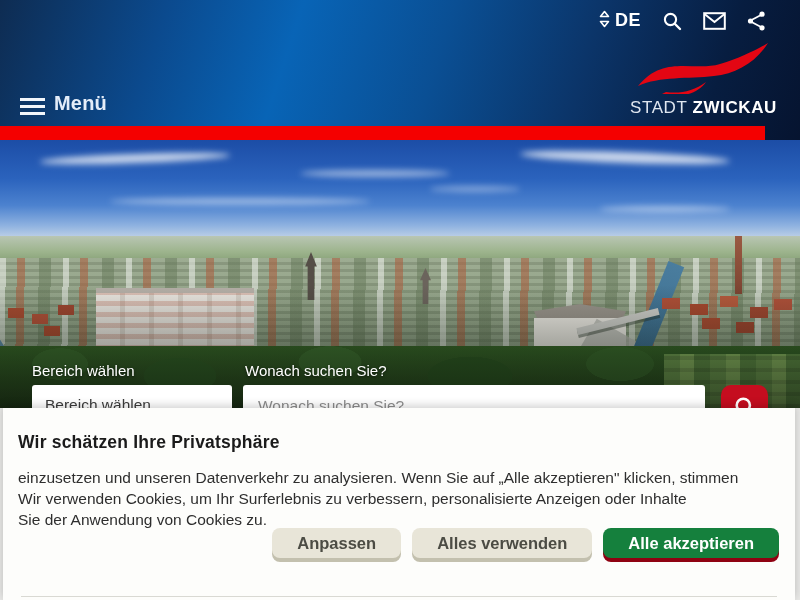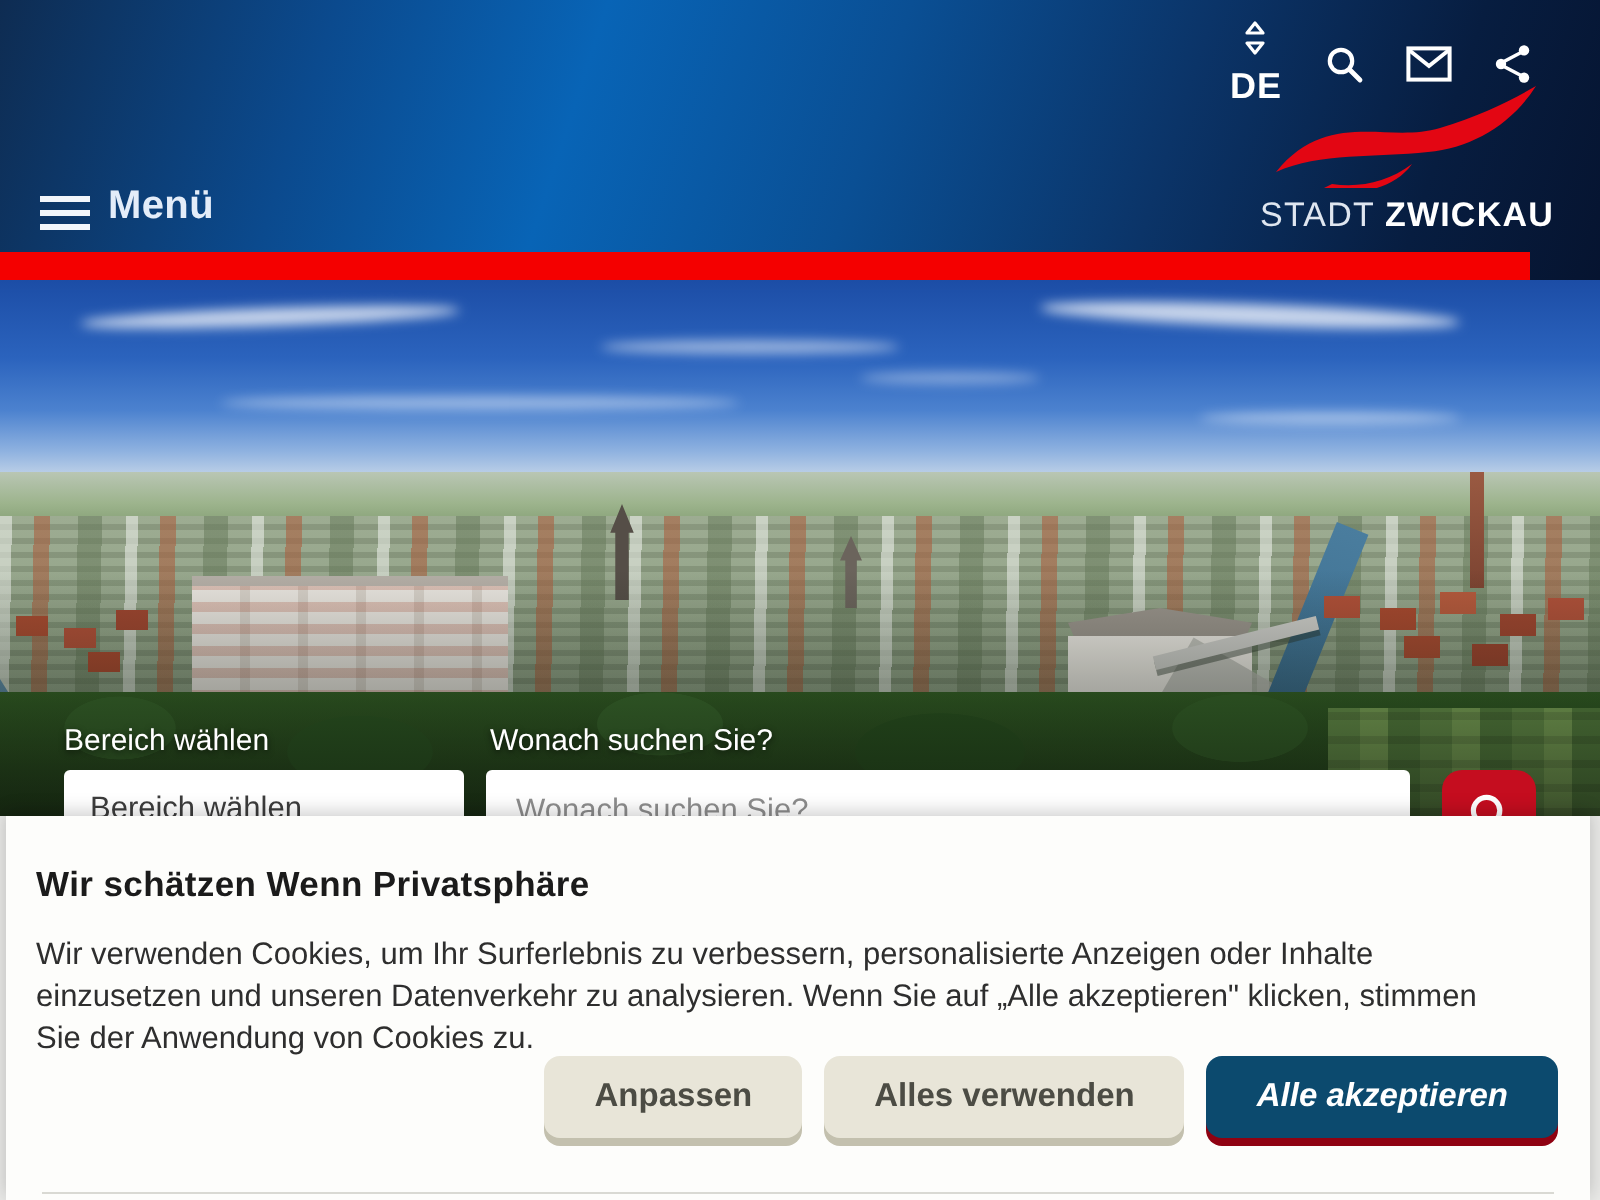--- a/index.html
+++ b/index.html
@@ -17,21 +17,21 @@
     color:#e4edf9; cursor:pointer;
   }
   .menu-btn .bars { display:flex; flex-direction:column; gap:4px; }
   .menu-btn .bars span { display:block; width:25px; height:3px; background:#f2f6fb; }
   .menu-btn .label { font-size:20px; font-weight:bold; letter-spacing:.2px; }
 
   .top-icons {
     position:absolute; top:10px; right:34px; display:flex; align-items:center; gap:21px;
     color:#fff;
   }
-  .lang { display:flex; align-items:center; gap:5px; cursor:pointer;flex-direction:column; }
+  .lang { display:flex; align-items:flex-start; gap:5px; cursor:pointer; }
   .lang .code { font-size:18px; font-weight:bold; letter-spacing:.5px; }
   .icon-btn { display:flex; align-items:center; cursor:pointer; }
 
   
   .logo { position:absolute; right:30px; top:42px; width:140px; text-align:right; }
   .logo svg { display:block; margin-left:auto; }
   .logo-text { margin-top:4px; font-size:17px; color:#ffffff; letter-spacing:.6px; white-space:nowrap; }
   .logo-text .light { font-weight:normal; color:#dfe6f0;margin-top:12px; }
   .logo-text .bold { font-weight:bold; }
 
@@ -115,24 +115,24 @@
     background:#c50d1f; border:none; border-radius:10px; display:flex;
     align-items:center; justify-content:center; cursor:pointer; }
 
   
   .cookie-banner { position:absolute; left:3px; right:5px; top:408px; bottom:0;
     background:#fdfdfb; box-shadow:0 -2px 9px rgba(0,0,0,.20); padding:24px 15px 0 15px; }
   .cookie-title { font-size:17.5px; font-weight:bold; color:#1b1b1b; letter-spacing:.2px; }
   .cookie-body { margin-top:14px; font-size:15.5px; color:#2e2e2e; line-height:21px; }
   .cookie-body span { display:block; }
   .cookie-buttons { position:absolute; right:16px; top:120px; display:flex; gap:11px; }
-  .cbtn { border:none; border-radius:8px; height:41px; padding:0 25px;
+  .cbtn { border:none; border-radius:8px; height:30px; padding:0 25px;
     font-family:"Liberation Sans", sans-serif; font-size:16.5px; font-weight:bold; cursor:pointer; }
   .cbtn.neutral { background:#e8e5d8; color:#4c4c44; box-shadow:0 4px 0 #c3c0ae; }
-  .cbtn.accent  { background:#0c4a6e; color:#ffffff; box-shadow:0 4px 0 #8f0212;font-style:italic; }
+  .cbtn.accent  { background:#15803d; color:#ffffff; box-shadow:0 4px 0 #8f0212; }
   .banner-divider { position:absolute; left:18px; right:18px; bottom:3px; height:1px; background:#d9d9d3; }
 
   svg { display:block; }
 </style>
 </head>
 <body>
 
 <div class="header">
   <div class="top-icons">
     <div class="lang">
@@ -236,24 +236,24 @@
     <span>
       <svg width="22" height="22" viewBox="0 0 22 22">
         <circle cx="9.3" cy="9.3" r="6.6" fill="none" stroke="#fff" stroke-width="2.6"></circle>
         <line x1="14.2" y1="14.2" x2="20" y2="20" stroke="#fff" stroke-width="3" stroke-linecap="round"></line>
       </svg>
     </span>
   </button>
 </div>
 
 <div class="cookie-banner">
-  <div class="cookie-title">Wir schätzen Wenn Privatsphäre</div>
+  <div class="cookie-title">Wir schätzen Ihre Privatsphäre</div>
   <div class="cookie-body">
+    <span>einzusetzen und unseren Datenverkehr zu analysieren. Wenn Sie auf „Alle akzeptieren" klicken, stimmen</span>
     <span>Wir verwenden Cookies, um Ihr Surferlebnis zu verbessern, personalisierte Anzeigen oder Inhalte</span>
-    <span>einzusetzen und unseren Datenverkehr zu analysieren. Wenn Sie auf „Alle akzeptieren" klicken, stimmen</span>
     <span>Sie der Anwendung von Cookies zu.</span>
   </div>
   <div class="cookie-buttons">
     <button class="cbtn neutral">Anpassen</button>
     <button class="cbtn neutral">Alles verwenden</button>
     <button class="cbtn accent">Alle akzeptieren</button>
   </div>
   <div class="banner-divider"></div>
 </div>
 

